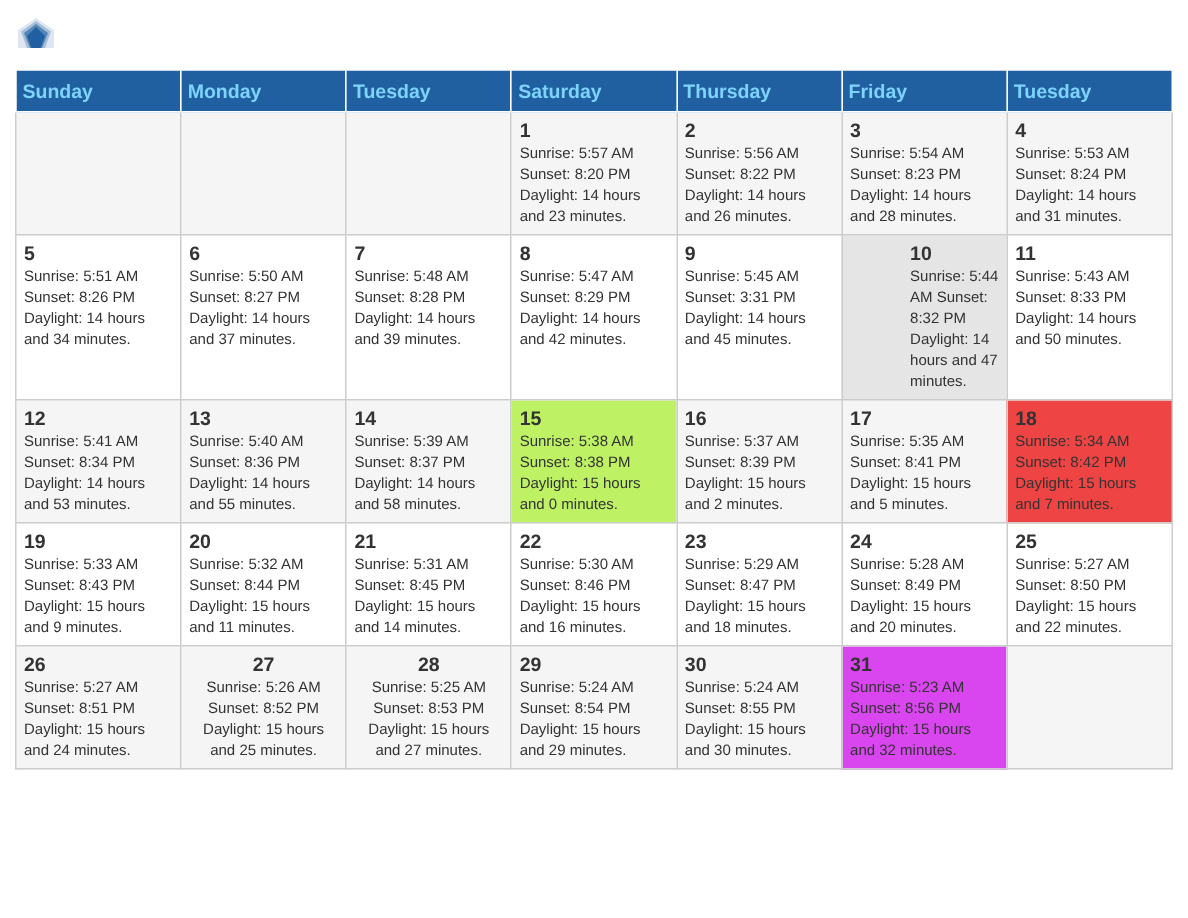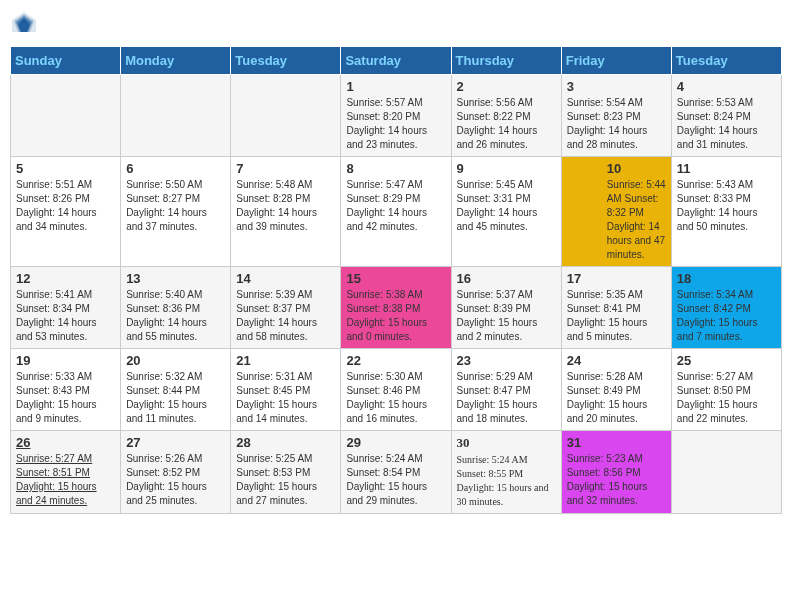--- a/index.html
+++ b/index.html
@@ -194,21 +194,21 @@
 Daylight: 14 hours
 and 42 minutes.</div>
         </td>
         <td style="background: rgb(255, 255, 255);">
           <span class="day-number">9</span>
           <div class="cell-info">Sunrise: 5:45 AM
 Sunset: 3:31 PM
 Daylight: 14 hours
 and 45 minutes.</div>
         </td>
-        <td style="background: #eab308; padding-left: 45px;">
+        <td style="background: #e5e5e5; padding-left: 45px;">
           <span class="day-number">10</span>
           <div class="cell-info">Sunrise: 5:44 AM
 Sunset: 8:32 PM
 Daylight: 14 hours
 and 47 minutes.</div>
         </td>
         <td style="background: rgb(255, 255, 255); margin-left: 44px;">
           <span class="day-number">11</span>
           <div class="cell-info">Sunrise: 5:43 AM
 Sunset: 8:33 PM
@@ -231,42 +231,42 @@
 Daylight: 14 hours
 and 55 minutes.</div>
         </td>
         <td style="background: rgb(245, 245, 245);">
           <span class="day-number">14</span>
           <div class="cell-info">Sunrise: 5:39 AM
 Sunset: 8:37 PM
 Daylight: 14 hours
 and 58 minutes.</div>
         </td>
-        <td style="background: #ec4899;">
+        <td style="background: #bef264;">
           <span class="day-number">15</span>
           <div class="cell-info">Sunrise: 5:38 AM
 Sunset: 8:38 PM
 Daylight: 15 hours
 and 0 minutes.</div>
         </td>
         <td style="background: rgb(245, 245, 245);">
           <span class="day-number">16</span>
           <div class="cell-info">Sunrise: 5:37 AM
 Sunset: 8:39 PM
 Daylight: 15 hours
 and 2 minutes.</div>
         </td>
         <td style="background: rgb(245, 245, 245);">
           <span class="day-number">17</span>
           <div class="cell-info">Sunrise: 5:35 AM
 Sunset: 8:41 PM
 Daylight: 15 hours
 and 5 minutes.</div>
         </td>
-        <td style="background: #0ea5e9;">
+        <td style="background: #ef4444;">
           <span class="day-number">18</span>
           <div class="cell-info">Sunrise: 5:34 AM
 Sunset: 8:42 PM
 Daylight: 15 hours
 and 7 minutes.</div>
         </td>
       </tr>
       <tr>
         <td style="background: rgb(255, 255, 255);">
           <span class="day-number">19</span>
@@ -312,49 +312,49 @@
         </td>
         <td style="background: rgb(255, 255, 255);">
           <span class="day-number">25</span>
           <div class="cell-info">Sunrise: 5:27 AM
 Sunset: 8:50 PM
 Daylight: 15 hours
 and 22 minutes.</div>
         </td>
       </tr>
       <tr>
-        <td style="background: rgb(245, 245, 245); text-decoration: underline;">
+        <td style="background: rgb(245, 245, 245);">
           <span class="day-number">26</span>
           <div class="cell-info">Sunrise: 5:27 AM
 Sunset: 8:51 PM
 Daylight: 15 hours
 and 24 minutes.</div>
         </td>
-        <td style="background: rgb(245, 245, 245);">
+        <td style="background: rgb(245, 245, 245); text-align: center;">
           <span class="day-number">27</span>
           <div class="cell-info">Sunrise: 5:26 AM
 Sunset: 8:52 PM
 Daylight: 15 hours
 and 25 minutes.</div>
         </td>
-        <td style="background: rgb(245, 245, 245);">
+        <td style="background: rgb(245, 245, 245); text-align: center;">
           <span class="day-number">28</span>
           <div class="cell-info">Sunrise: 5:25 AM
 Sunset: 8:53 PM
 Daylight: 15 hours
 and 27 minutes.</div>
         </td>
         <td style="background: rgb(245, 245, 245); margin-left: 30px;">
           <span class="day-number">29</span>
           <div class="cell-info">Sunrise: 5:24 AM
 Sunset: 8:54 PM
 Daylight: 15 hours
 and 29 minutes.</div>
         </td>
-        <td style="background: rgb(245, 245, 245); font-family: Liberation Serif, serif;">
+        <td style="background: rgb(245, 245, 245);">
           <span class="day-number">30</span>
           <div class="cell-info">Sunrise: 5:24 AM
 Sunset: 8:55 PM
 Daylight: 15 hours
 and 30 minutes.</div>
         </td>
         <td style="background: #d946ef; margin-top: 12px;">
           <span class="day-number">31</span>
           <div class="cell-info">Sunrise: 5:23 AM
 Sunset: 8:56 PM

